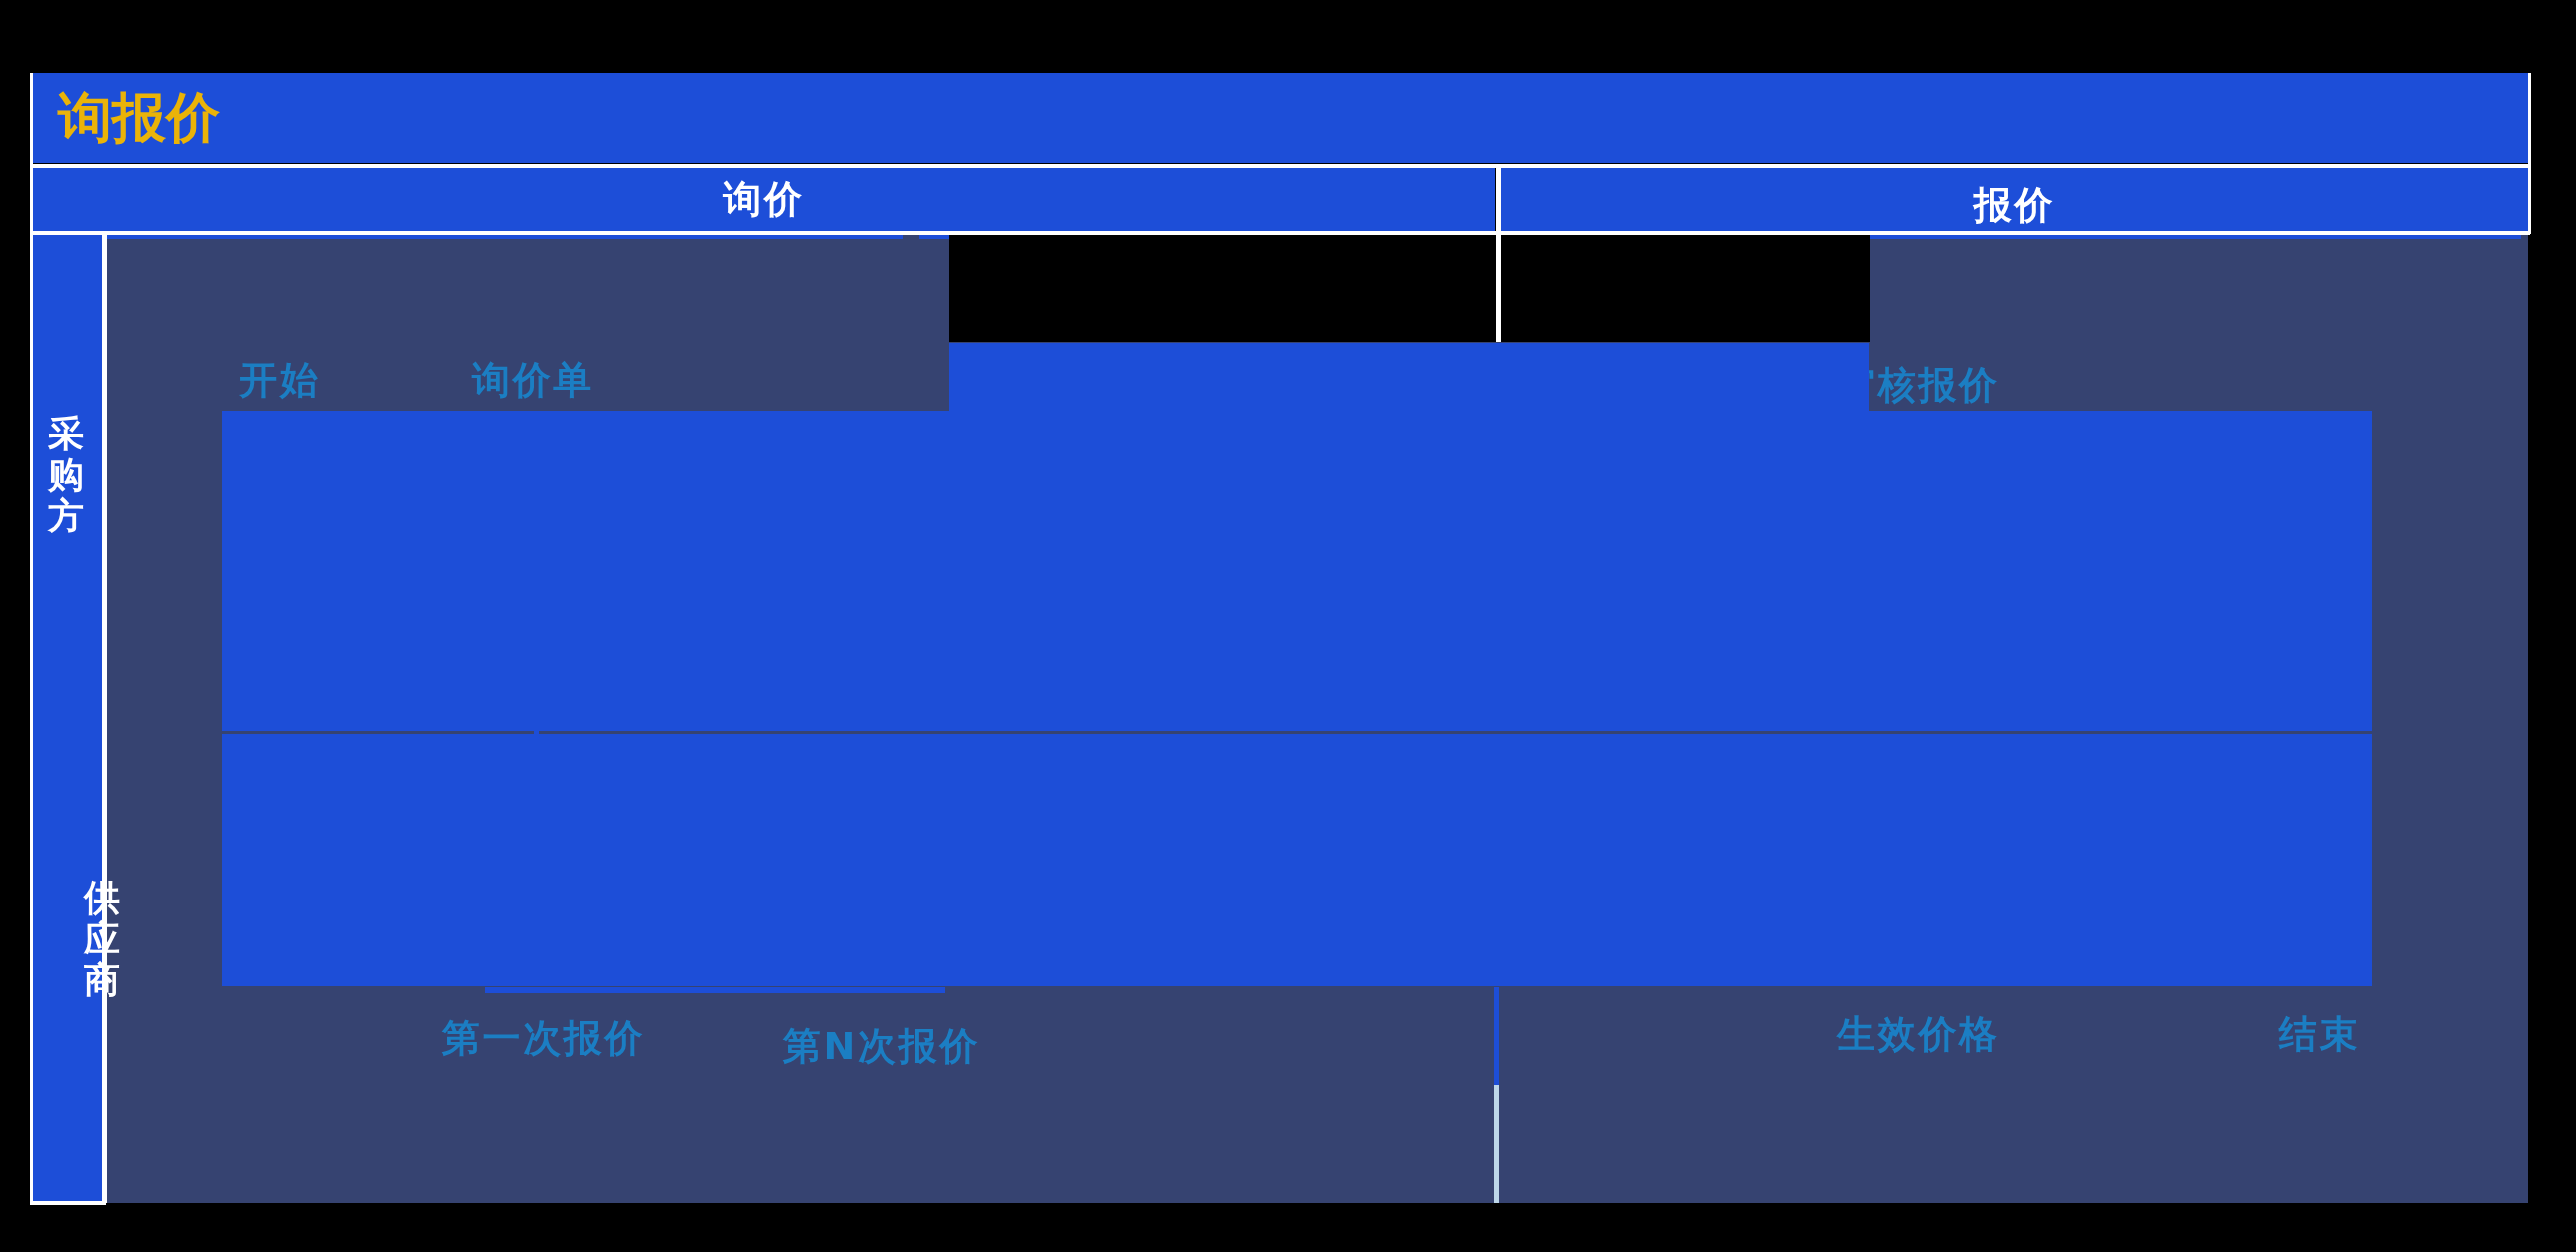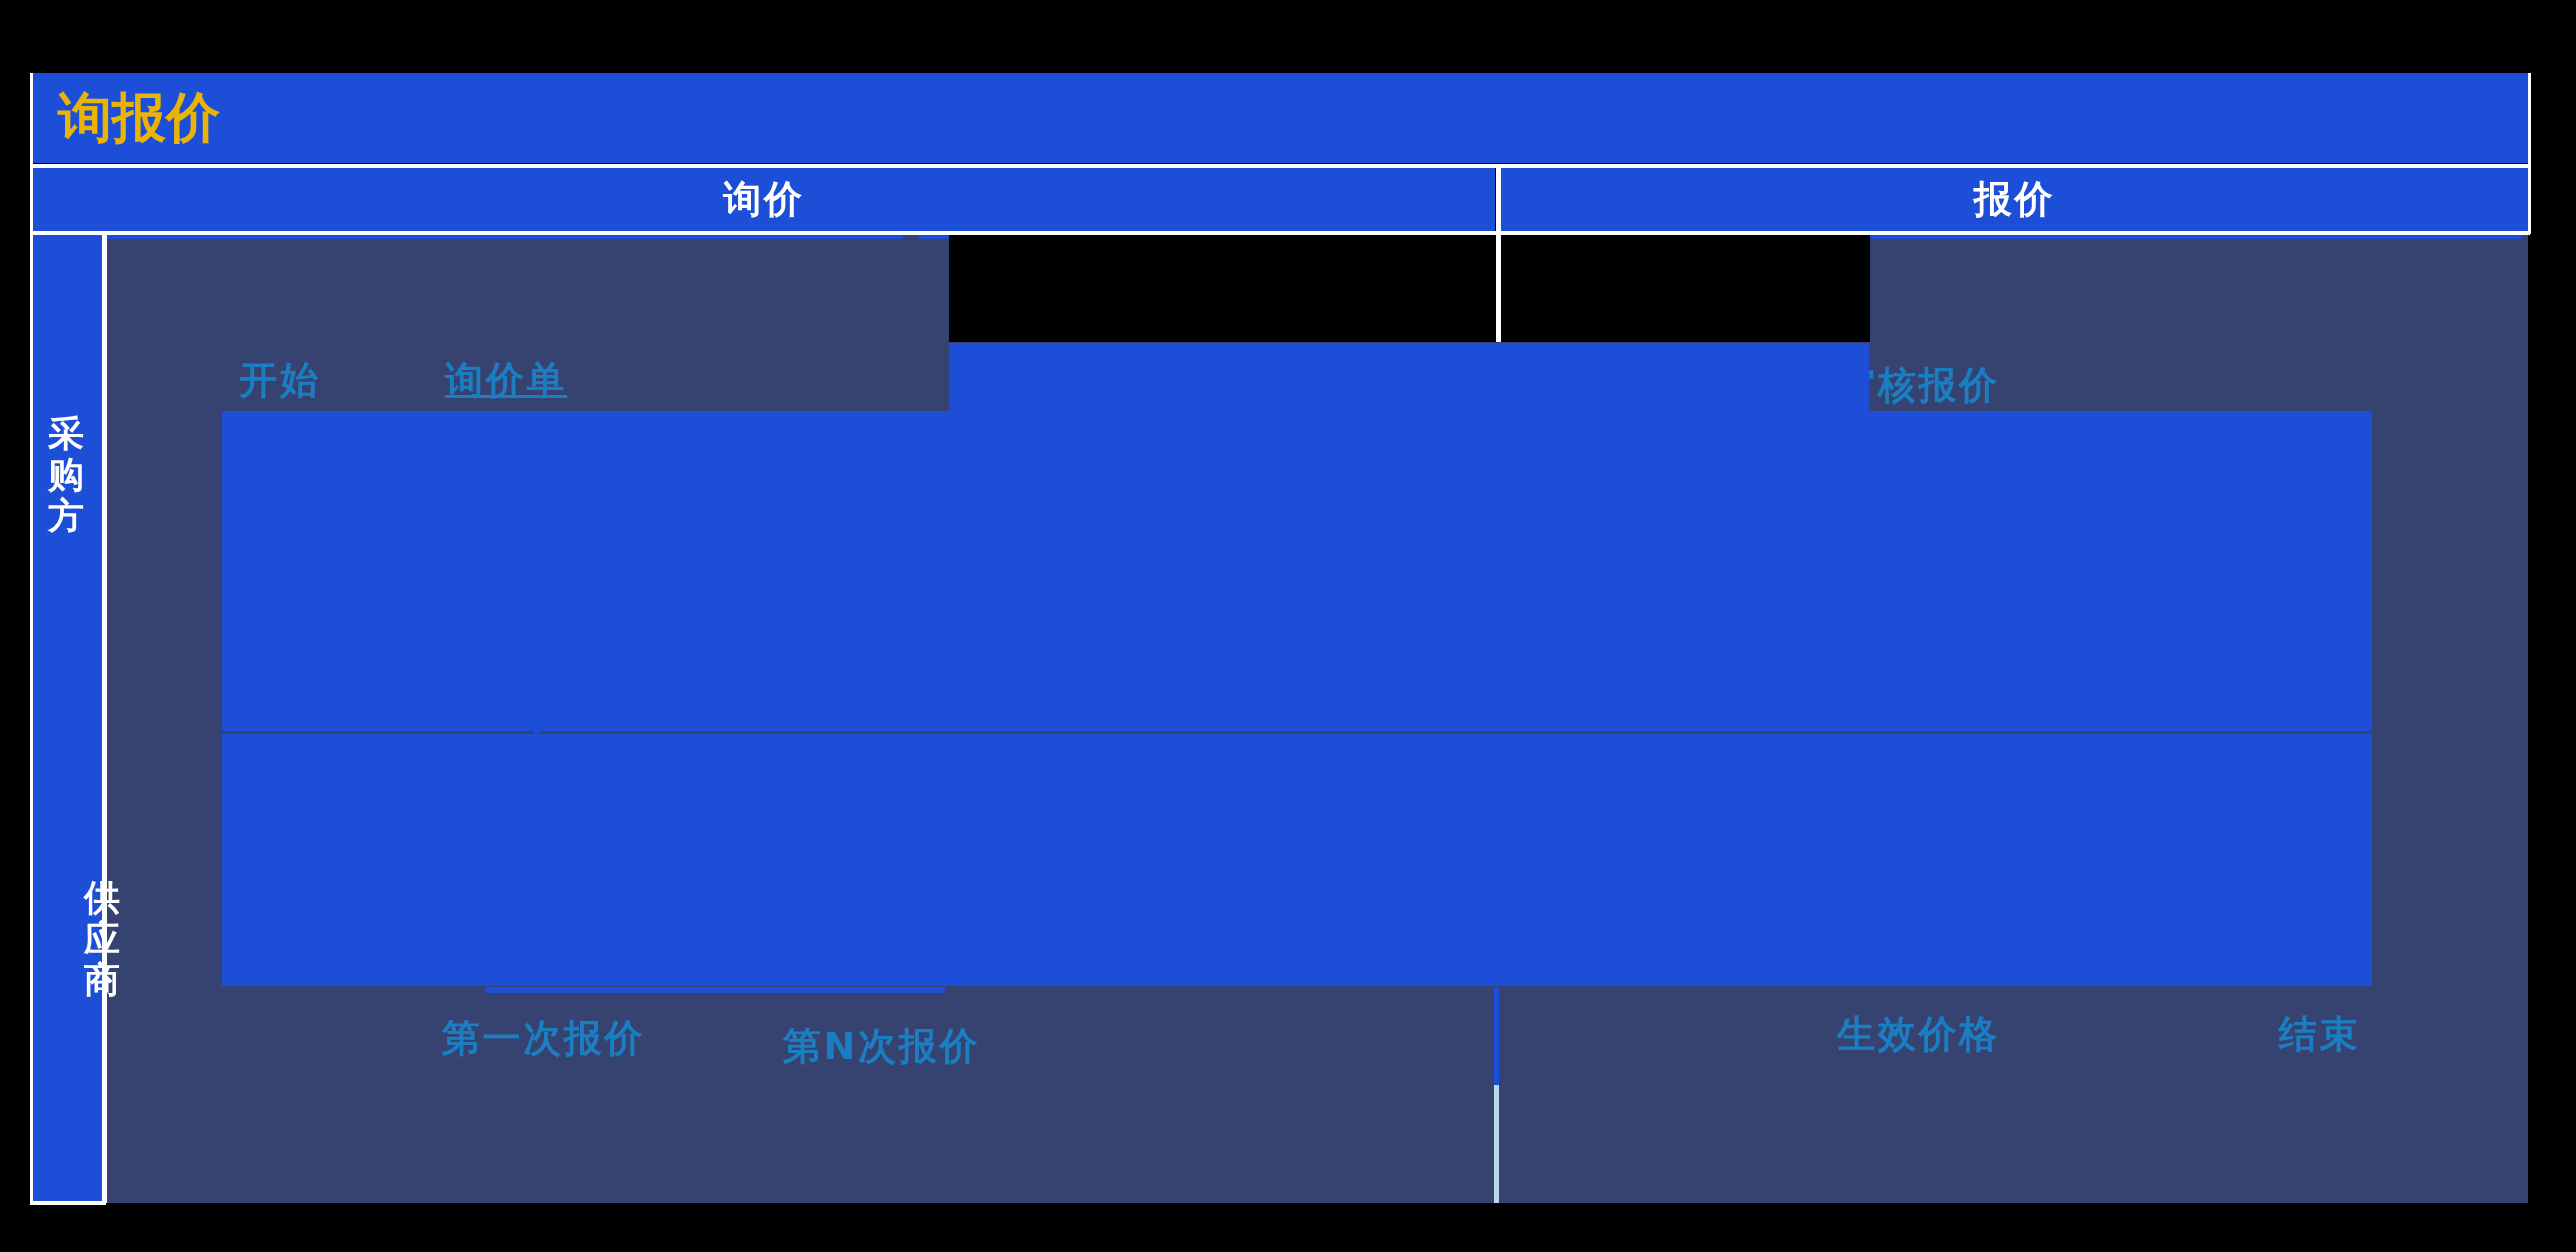--- a/index.html
+++ b/index.html
@@ -11,21 +11,21 @@
   .blk{background:#000000;}
   .lightline{background:#BDD7EA;}
 
   
   #frame-left{left:30px;top:73px;width:2.7px;height:1131px;z-index:6;}
   #frame-right{left:2528px;top:73px;width:2.7px;height:161px;z-index:6;}
   #title-bar{left:33px;top:73px;width:2495px;height:90px;z-index:1;}
   #title-text{left:58px;top:73px;height:90px;line-height:90px;font-size:54px;font-weight:bold;color:#eab308;z-index:2;}
   #hline1{left:30px;top:164px;width:2500px;height:3.6px;z-index:6;}
   #hdr-col1{left:33px;top:167px;width:1462px;height:64px;z-index:1;display:flex;align-items:center;justify-content:center;}
-  #hdr-col2{left:1501px;top:167px;width:1027px;height:64px;z-index:1;display:flex;align-items:center;justify-content:center;}
+  #hdr-col2{left:1501px;top:167px;width:1027px;height:64px;z-index:1;display:flex;align-items:flex-end;justify-content:center;}
   .hdr-label{font-size:38px;font-weight:bold;color:#fff;letter-spacing:2.7px;}
   #hdr-vdiv{left:1496px;top:167px;width:5.4px;height:64px;z-index:5;}
   #hline2{left:30px;top:231px;width:2500px;height:3.6px;z-index:6;}
 
   
   #content-bg{left:33px;top:234px;width:2495px;height:969px;z-index:0;}
   #lane-sidebar{left:33px;top:234px;width:69px;height:967px;z-index:4;}
   #sidebar-vline{left:102px;top:234px;width:4.5px;height:969px;z-index:5;}
   #sidebar-bottomline{left:30px;top:1201px;width:76px;height:3.6px;z-index:6;}
   .lane-label{left:33px;width:69px;z-index:5;display:flex;justify-content:center;color:#fff;font-weight:bold;font-size:36px;line-height:41px;}
@@ -44,21 +44,21 @@
   #big-rect1{left:222px;top:411px;width:2150px;height:320px;z-index:1;}
   #big-rect2{left:222px;top:734px;width:2150px;height:252px;z-index:1;}
   #gap-notch{left:534px;top:731px;width:5.4px;height:4.5px;z-index:2;}
   #step-rect{left:485px;top:987px;width:460px;height:6.3px;z-index:1;}
   #divider-blue-seg{left:1494px;top:987px;width:5.4px;height:98px;z-index:2;}
   #divider-light-seg{left:1494px;top:1085px;width:5.4px;height:118px;z-index:2;}
 
   
   .node{position:absolute;color:#1B7EC3;font-weight:bold;font-size:38px;letter-spacing:2.7px;text-align:center;z-index:2;white-space:nowrap;}
   #node-start{left:222px;top:355px;width:116px;text-align:center;}
-  #node-inquiry-form{left:438px;top:355px;width:136px;text-decoration:underline;}
+  #node-inquiry-form{left:465px;top:355px;width:136px;}
   #node-review-quote{left:1837px;top:360px;width:161px;}
   #node-first-quote{left:436px;top:1013px;width:215px;}
   #node-nth-quote{left:774px;top:1013px;width:215px;margin-top:8px;}
   #node-effective-price{left:1837px;top:1009px;width:161px;}
   #node-end{left:2248px;top:1009px;width:143px;}
 </style>
 </head>
 <body>
 
 <div class="abs white" id="frame-left"></div>

